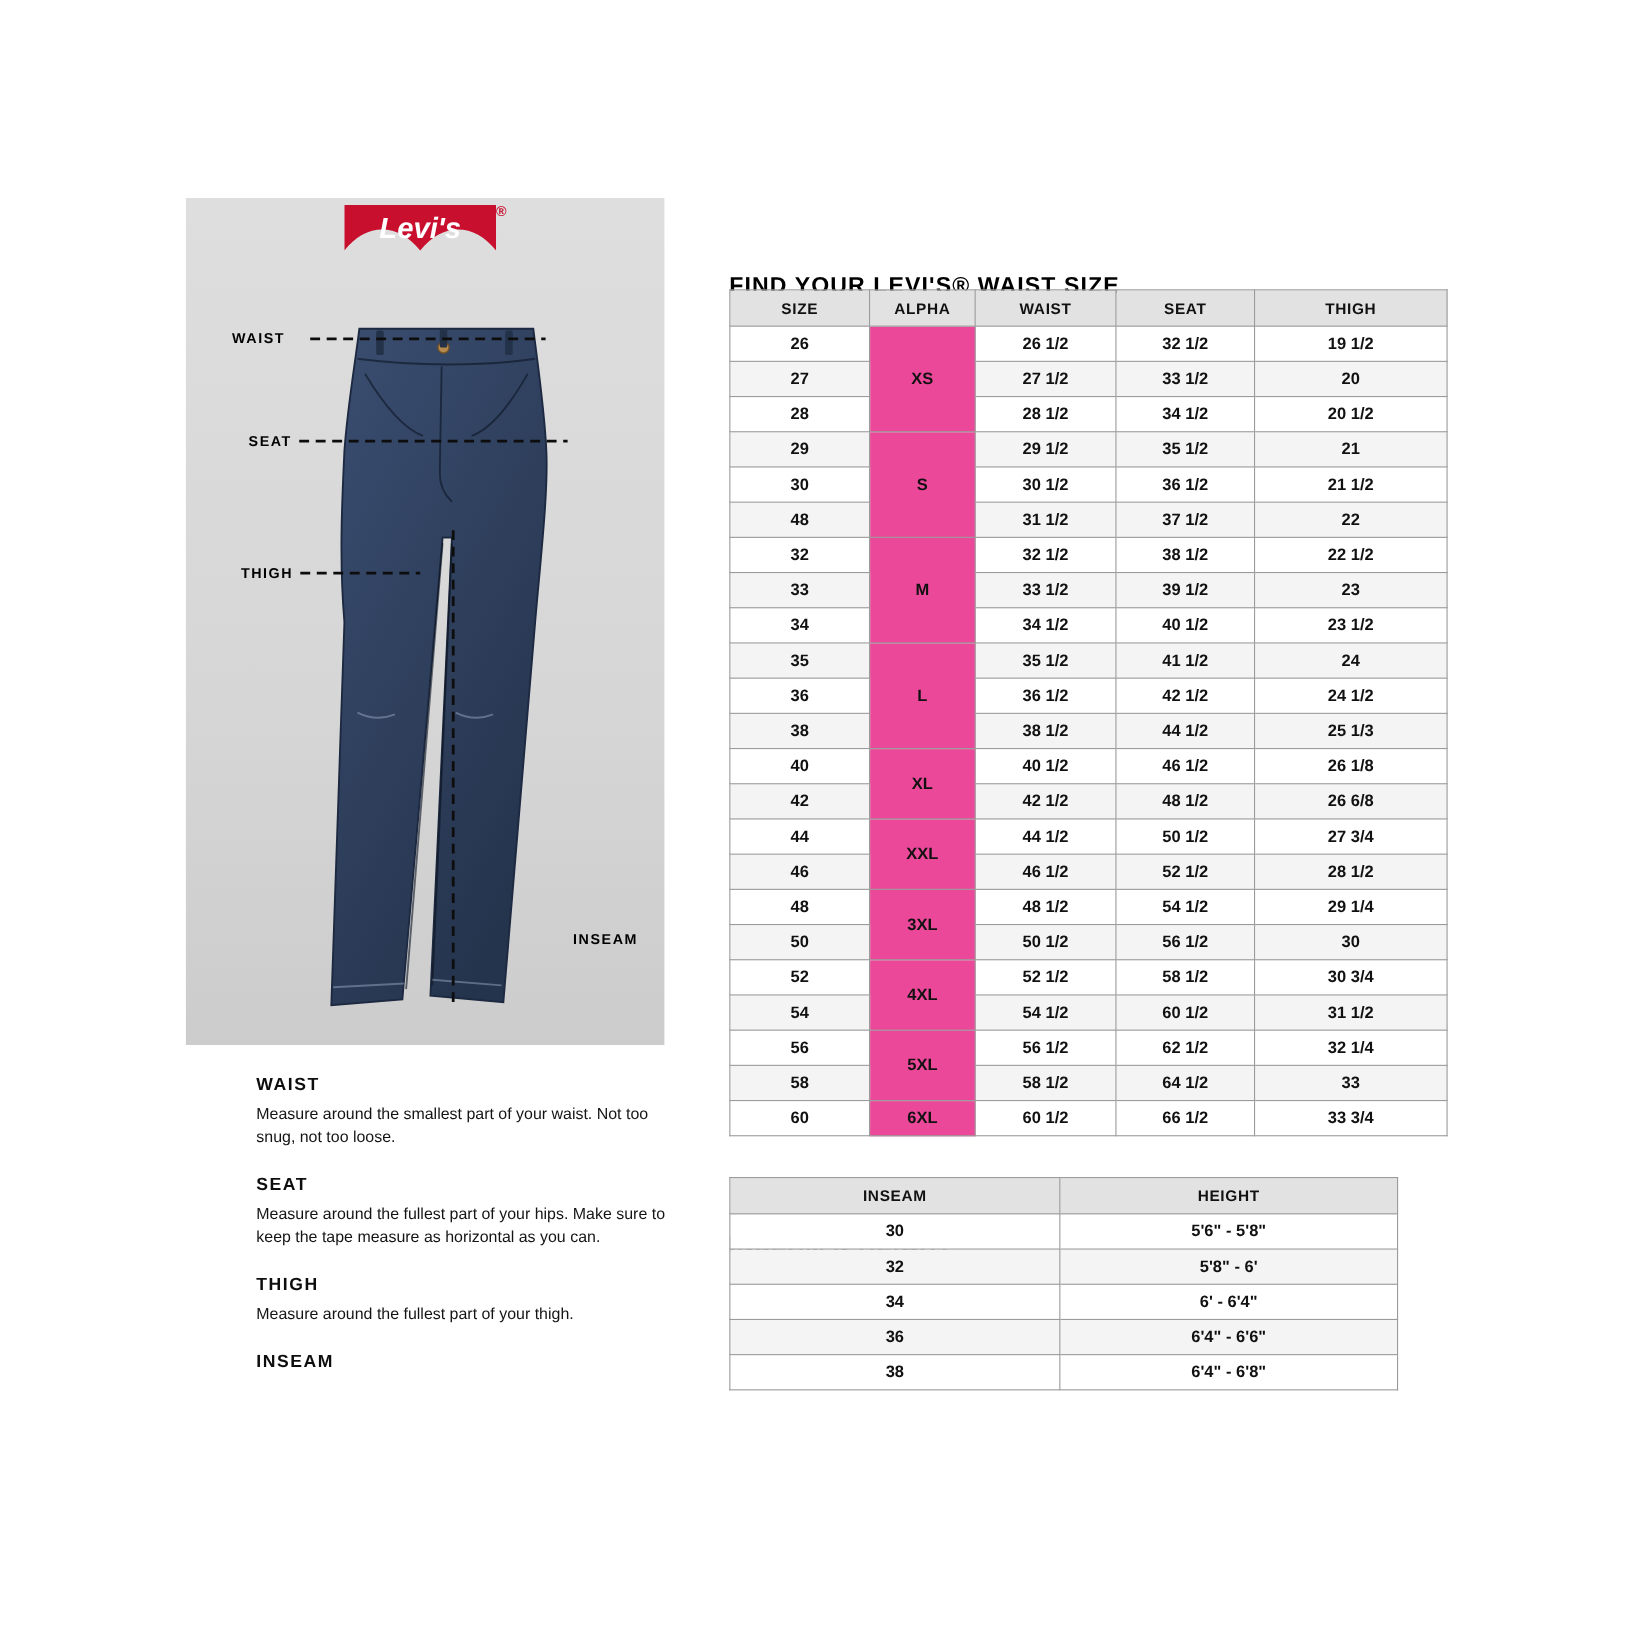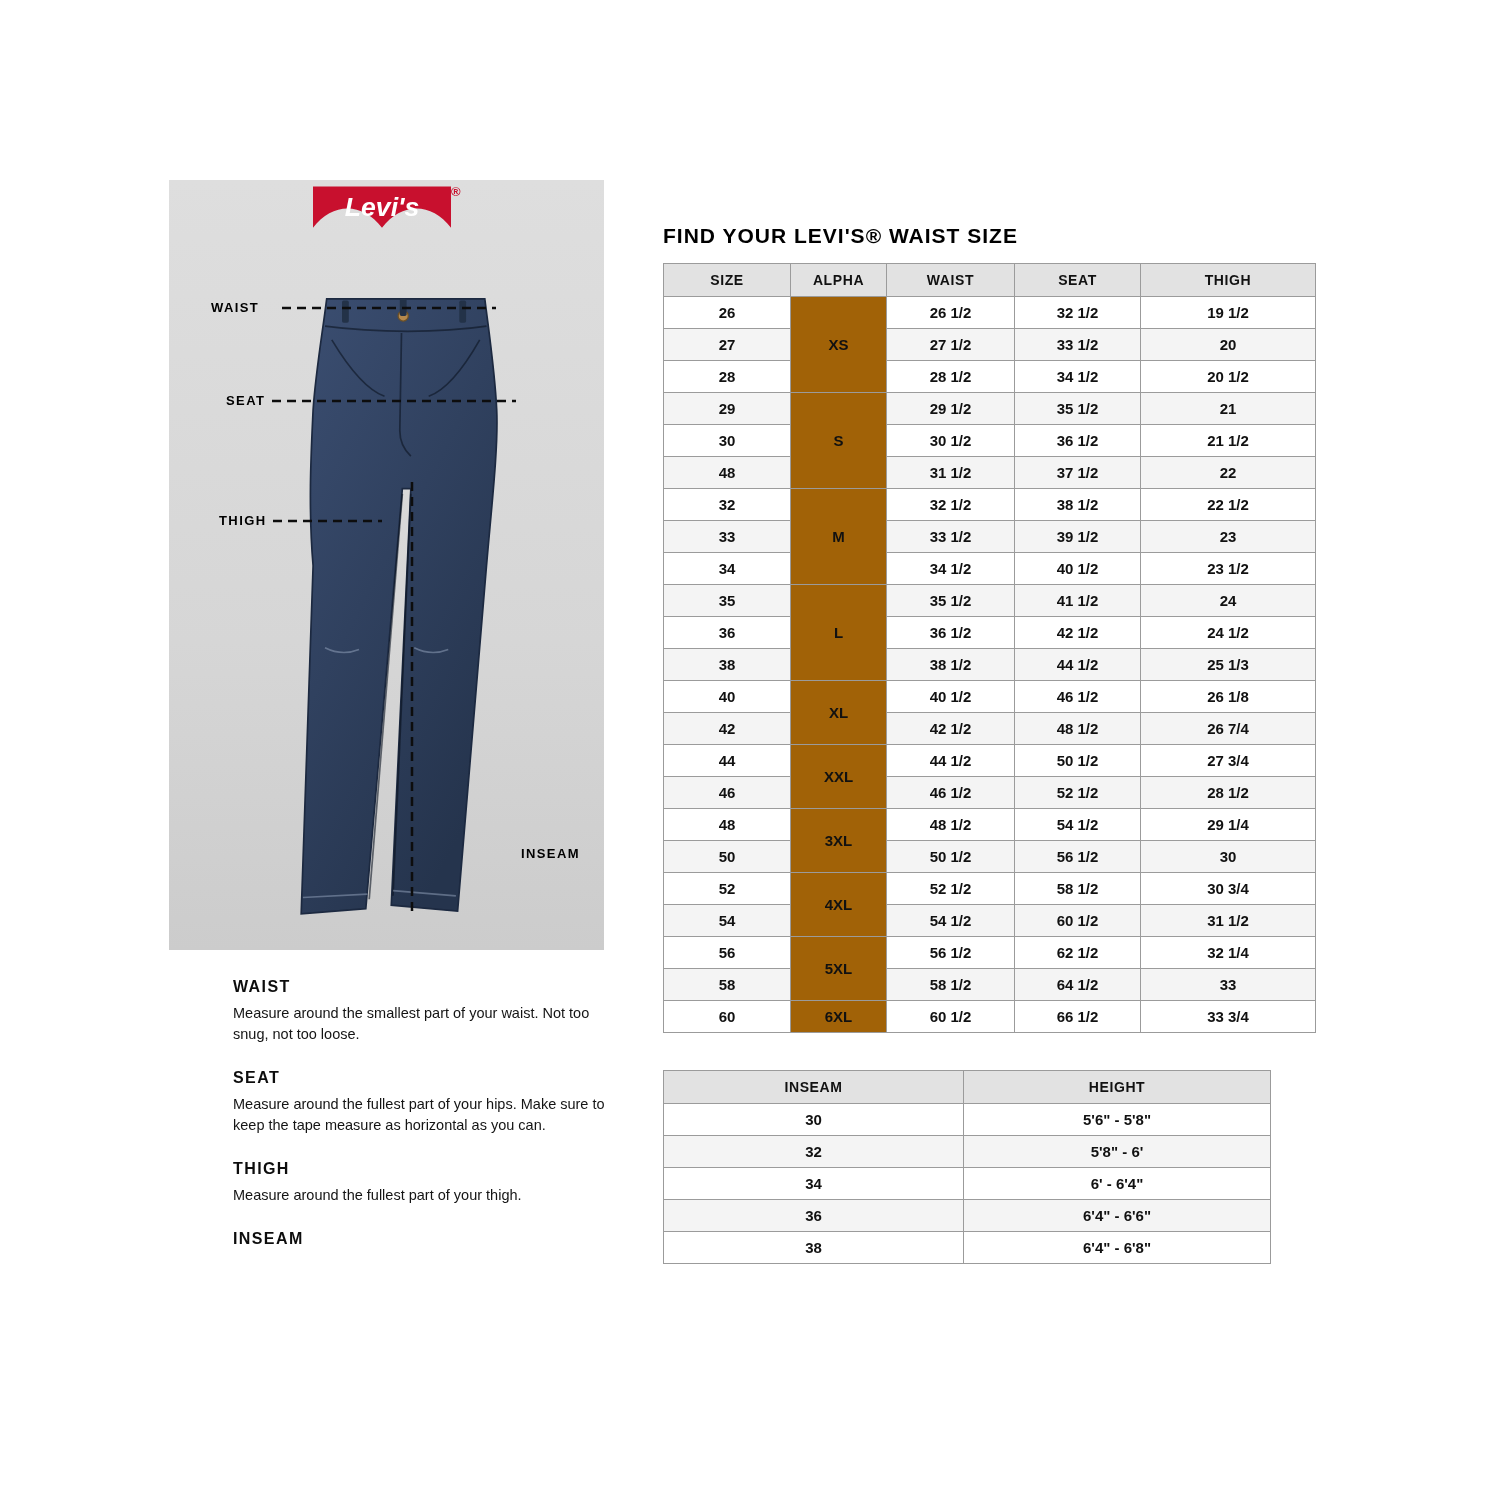--- a/index.html
+++ b/index.html
@@ -47,37 +47,37 @@
   #label-thigh  { left:50px;  top:333px; }
   #label-inseam { left:352px; top:666px; }
 
   
   #definitions { position:absolute; left:233px; top:978px; width:398px; }
   .def-term { font-size:16px; font-weight:bold; letter-spacing:1.4px; margin:0 0 7px 0; color:#0d0d0d; }
   .def-text { font-size:14.5px; line-height:1.45; margin:0 16px 24px 0; color:#141414; }
 
   
   .section-title {
-    position:absolute; left:663px; font-size:21px; font-weight:bold; letter-spacing:1px; color:#000;
+    position:absolute; left:663px; font-size:21px; font-weight:bold; letter-spacing:1px; color:#000;margin-top:24px;
   }
   #size-chart-title   { top:224px; }
   #inseam-chart-title { top:1096px; }
 
   
   table { border-collapse:collapse; table-layout:fixed; }
   th, td {
     border:1px solid #9b9b9b; text-align:center; vertical-align:middle;
     font-weight:bold; color:#111; padding:0 4px; background:#ffffff;
   }
   th { background:#e2e2e2; font-size:14px; letter-spacing:0.6px; height:32px;margin-top:15px; }
   td { font-size:15px; height:31px; }
 
   #size-table { position:absolute; left:663px; top:263px; width:652px; }
   #size-table tbody tr:nth-child(even) td:not(.col-alpha) { background:#f4f4f4; }
-  #size-table td.col-alpha { background:#a16207; }
+  #size-table td.col-alpha { background:#ec4899; }
 
   #inseam-table { position:absolute; left:663px; top:1070px; width:607px; }
   #inseam-table tbody tr:nth-child(even) td { background:#f4f4f4; }
 </style>
 </head>
 <body>
 
 <div id="stage">
 
   <div id="photo-panel">
@@ -237,21 +237,21 @@
           <td>40</td>
           <td class="col-alpha" rowspan="2">XL</td>
           <td>40 1/2</td>
           <td>46 1/2</td>
           <td>26 1/8</td>
         </tr>
         <tr>
           <td>42</td>
           <td>42 1/2</td>
           <td>48 1/2</td>
-          <td>26 7/4</td>
+          <td>26 6/8</td>
         </tr>
         <tr>
           <td>44</td>
           <td class="col-alpha" rowspan="2">XXL</td>
           <td>44 1/2</td>
           <td>50 1/2</td>
           <td>27 3/4</td>
         </tr>
         <tr>
           <td>46</td>

